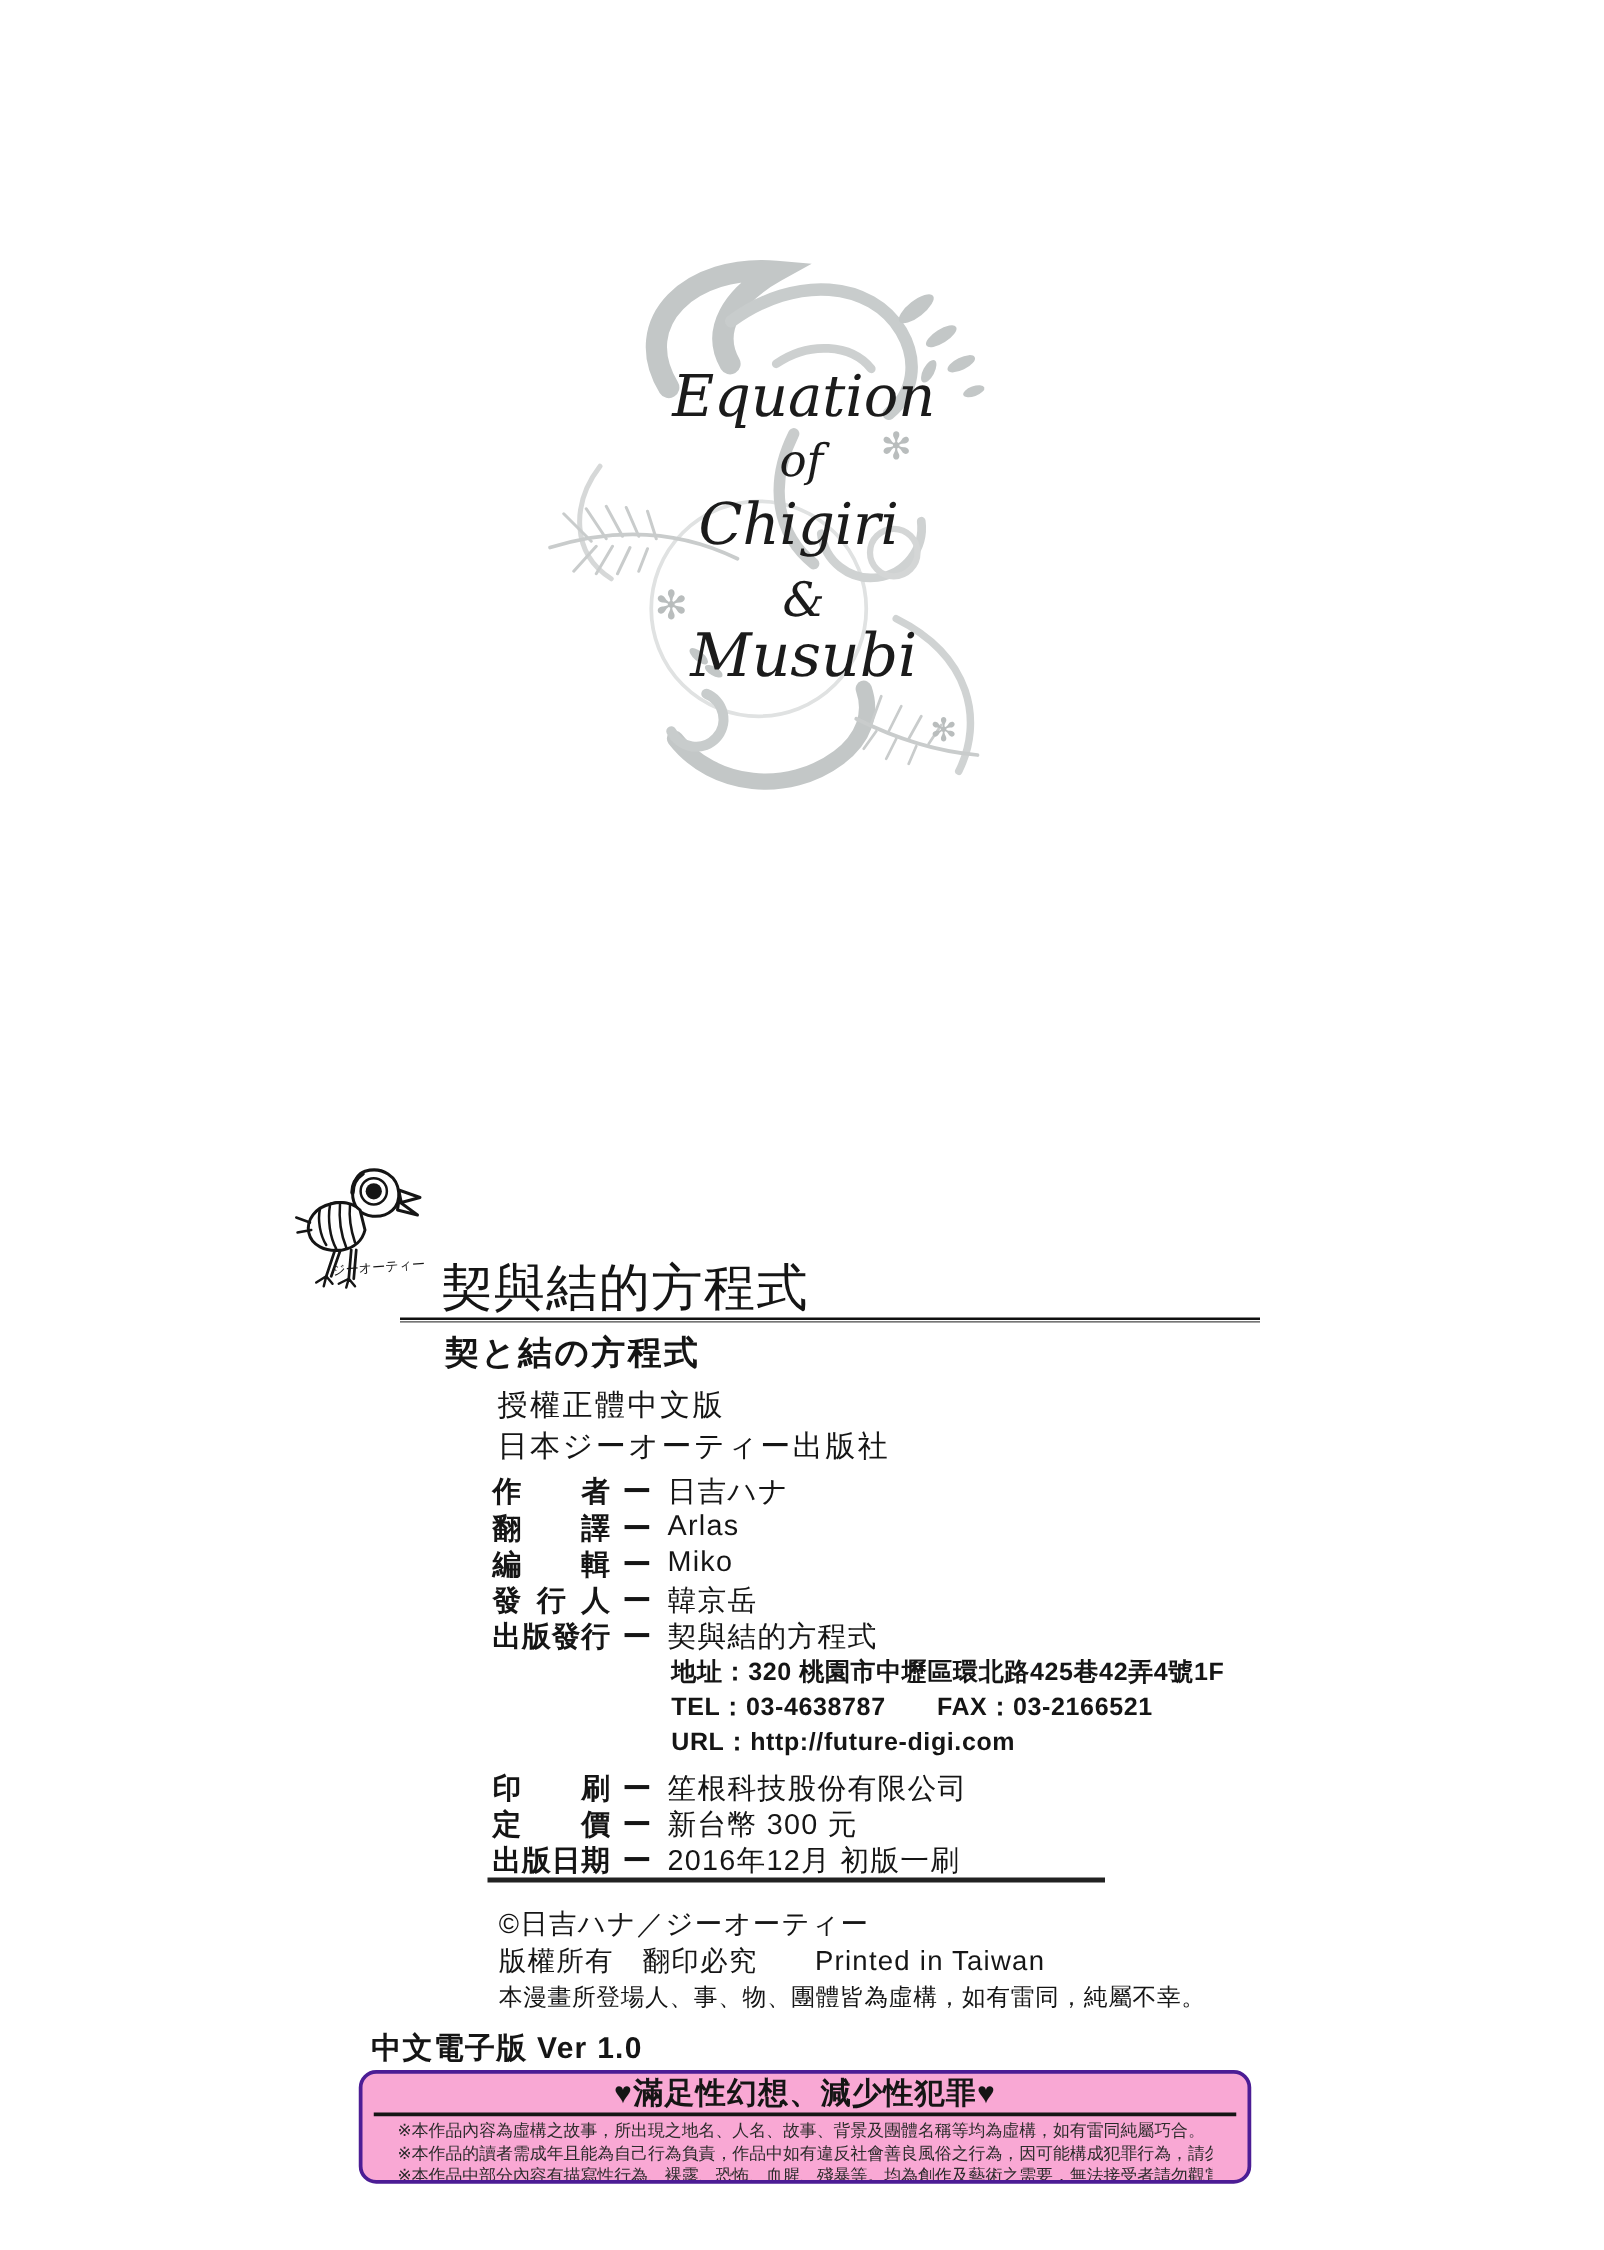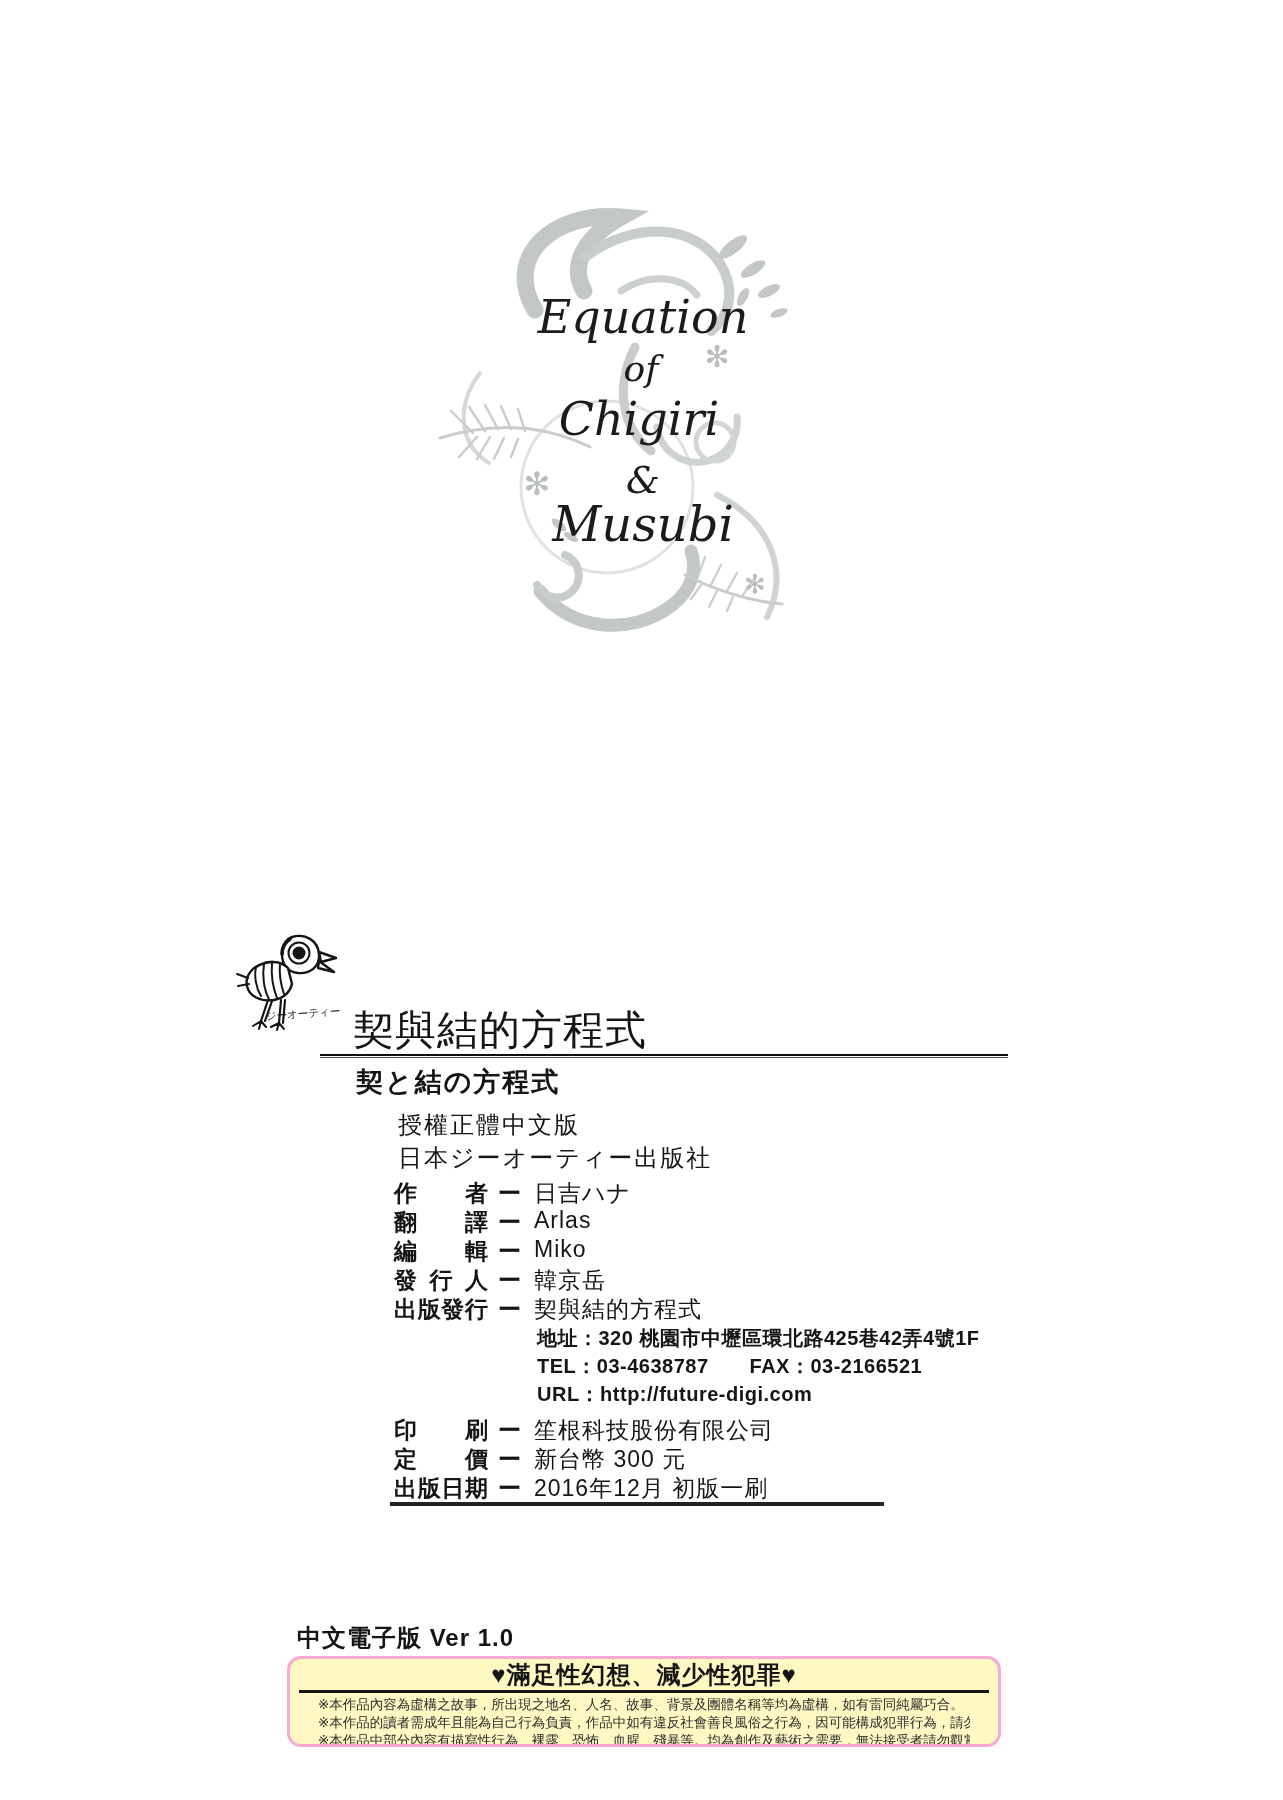--- a/index.html
+++ b/index.html
@@ -51,22 +51,22 @@
   .colophon-rule{position:absolute;left:390px;top:1502px;width:494px;height:4px;background:#222;}
   .copyright{position:absolute;left:399px;top:1524px;font-size:22px;line-height:30px;letter-spacing:1px;white-space:nowrap;}
   .copyright .small{font-size:19px;letter-spacing:0.5px;}
   
   .version-line{
     position:absolute;left:297px;top:1622px;width:714px;
     text-align:left;font-size:24px;font-weight:600;letter-spacing:1px;
   }
   .notice-box{
     position:absolute;left:287px;top:1656px;width:714px;height:91px;
-    border:3px solid #f9a8d4;border-radius:14px;box-sizing:border-box;
-    background:#fef9c3;overflow:hidden;
+    border:3px solid #4c1d95;border-radius:14px;box-sizing:border-box;
+    background:#f9a8d4;overflow:hidden;
   }
   .notice-banner{
     text-align:center;font-size:24px;font-weight:bold;letter-spacing:1px;
     padding-top:2px;line-height:28px;
   }
   .notice-separator{height:3px;background:#151515;margin:1px 9px 3px 9px;}
   .notice-items{padding:0 28px;}
   .notice-item{
     font-size:13.5px;line-height:18px;color:#2b2b2b;letter-spacing:0;
     white-space:nowrap;overflow:hidden;
@@ -199,20 +199,25 @@
       <span class="c-value">新台幣 300 元</span>
     </div>
     <div class="credit-row">
       <span class="c-label">出版日期</span>
       <span class="c-dash">ー</span>
       <span class="c-value">2016年12月 初版一刷</span>
     </div>
   </div>
 
   <div class="colophon-rule"></div>
+  <div class="copyright">
+    <div>©日吉ハナ／ジーオーティー</div>
+    <div>版權所有　翻印必究　　Printed in Taiwan</div>
+    <div class="small">本漫畫所登場人、事、物、團體皆為虛構，如有雷同，純屬不幸。</div>
+  </div>
 
   <div class="version-line">中文電子版 Ver 1.0</div>
   <div class="notice-box">
     <div class="notice-banner">♥滿足性幻想、減少性犯罪♥</div>
     <div class="notice-separator"></div>
     <div class="notice-items">
       <div class="notice-item">※本作品內容為虛構之故事，所出現之地名、人名、故事、背景及團體名稱等均為虛構，如有雷同純屬巧合。</div>
       <div class="notice-item">※本作品的讀者需成年且能為自己行為負責，作品中如有違反社會善良風俗之行為，因可能構成犯罪行為，請勿模仿。</div>
       <div class="notice-item">※本作品中部分內容有描寫性行為、裸露、恐怖、血腥、殘暴等。均為創作及藝術之需要，無法接受者請勿觀賞本書。</div>
     </div>

